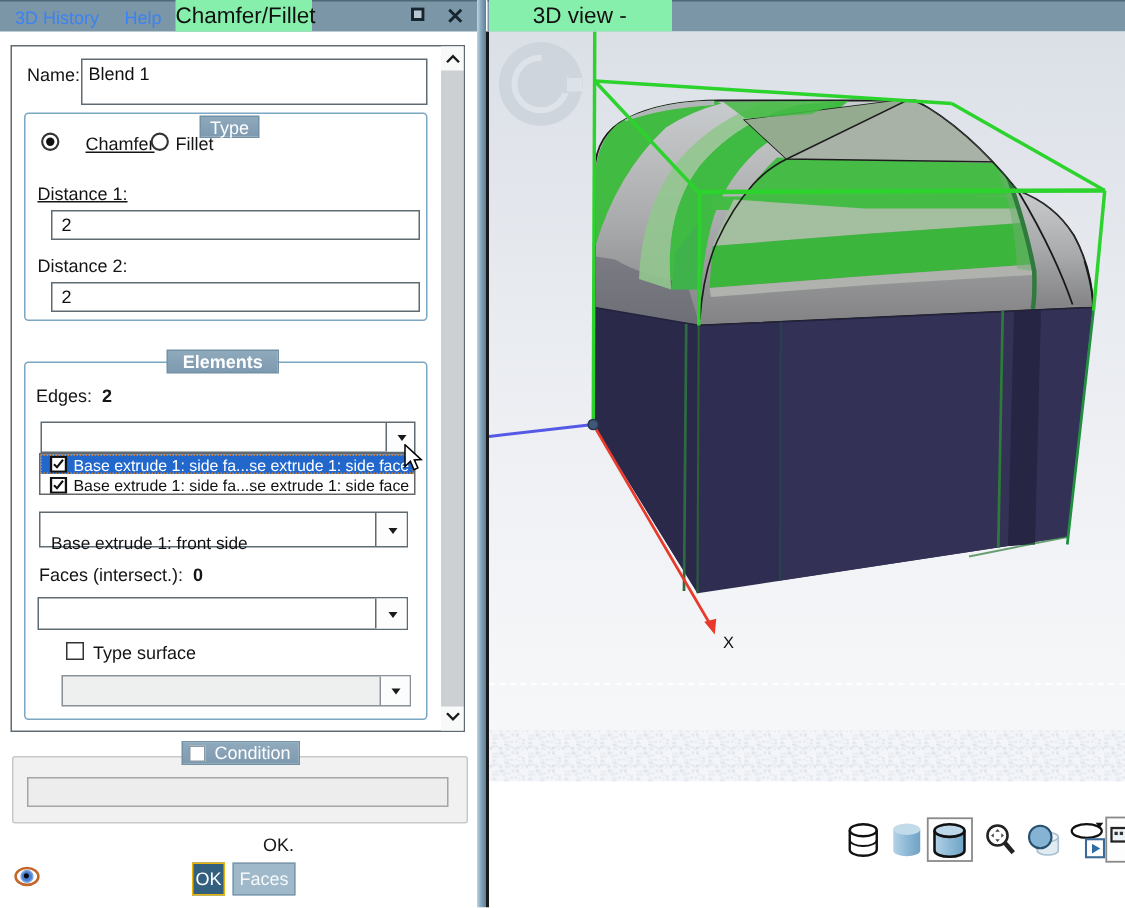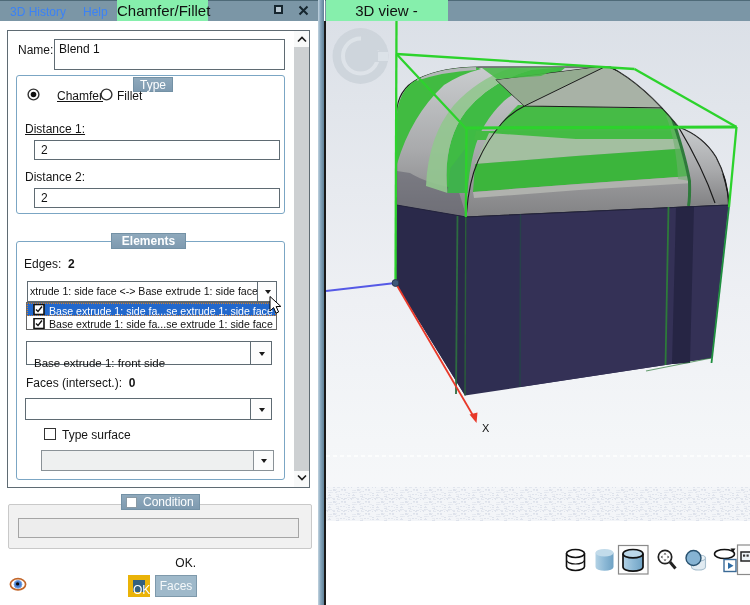--- a/index.html
+++ b/index.html
@@ -62,21 +62,20 @@
 <div class="abs lbl" style="left:25px;top:122px;text-decoration:underline;">Distance 1:</div>
 <div class="abs inp" style="left:34px;top:140px;width:246px;height:20px;line-height:18px;padding-left:6px;">2</div>
 <div class="abs lbl" style="left:25px;top:170px;">Distance 2:</div>
 <div class="abs inp" style="left:34px;top:188px;width:246px;height:20px;line-height:18px;padding-left:6px;">2</div>
 
 <div class="abs grp" style="left:16px;top:241px;width:269px;height:239px;"></div>
 <div class="abs badge" style="left:111px;top:233px;width:75px;height:16px;line-height:15px;font-weight:bold;">Elements</div>
 <div class="abs lbl" style="left:24px;top:257px;">Edges:&nbsp; <b>2</b></div>
 
 <div class="abs combo" style="left:27px;top:281px;width:250px;height:21px;">
-  <div style="position:absolute;left:2px;right:19px;top:0;bottom:0;overflow:hidden;font-size:10.6px;color:#111;line-height:19px;white-space:nowrap;">xtrude 1: side face &lt;-&gt; Base extrude 1: side face</div>
   <div class="cbtn"></div>
     <div class="arr" style="right:5px;top:8px;"></div>
 </div>
 
 <div class="abs" style="left:26px;top:302px;width:251px;height:28px;border:1px solid #666;background:#fff;box-sizing:border-box;"></div>
 <div class="abs" style="left:27px;top:303px;width:249px;height:13px;background:#2268cc;outline:1px dotted #d08030;outline-offset:-1px;"></div>
 <svg class="abs" style="left:33px;top:304px;" width="12" height="11" viewBox="0 0 12 11">
     <rect x="1" y="0.5" width="10" height="10" fill="#fff" stroke="#111" stroke-width="1.6"></rect>
     <path d="M3 5.5 L5 7.5 L9 2.5" fill="none" stroke="#111" stroke-width="1.4"></path>
   </svg>
@@ -118,21 +117,21 @@
 <div class="abs" style="left:18px;top:518px;width:281px;height:20px;background:#ededed;border:1px solid #a5a5a5;box-sizing:border-box;"></div>
 
 <div class="abs lbl" style="left:120px;top:556px;width:76px;text-align:right;">OK.</div>
 
 <svg class="abs" style="left:9px;top:577px;" width="18" height="15" viewBox="0 0 18 15">
   <ellipse cx="9" cy="7.3" rx="7.6" ry="5.6" fill="#fff" stroke="#c2662a" stroke-width="1.7"></ellipse>
   <circle cx="9" cy="7.3" r="3.9" fill="#4a7fd4"></circle>
   <circle cx="9" cy="7.3" r="3.9" fill="none" stroke="#7aa5e0" stroke-width="1"></circle>
   <circle cx="8.6" cy="6.9" r="1.7" fill="#0a0a0a"></circle>
 </svg>
-<div class="abs" style="left:128px;top:575px;width:22px;height:22px;background:#33607f;border:5px solid #eab308;box-sizing:border-box;color:#fff;font-size:12px;text-align:center;line-height:20px;">OK</div>
+<div class="abs" style="left:128px;top:575px;width:22px;height:22px;background:#33607f;border:1px solid #eab308;box-sizing:border-box;color:#fff;font-size:12px;text-align:center;line-height:20px;">OK</div>
 <div class="abs" style="left:155px;top:575px;width:42px;height:22px;background:#9fb9ca;border:1px solid #7e99ab;box-sizing:border-box;color:#f4f8fa;font-size:12px;text-align:center;line-height:20px;">Faces</div>
 
 <div class="abs" style="left:318px;top:0;width:6px;height:605px;background:linear-gradient(90deg,#c3d4e0,#8aa9bf 40%,#5e8096);"></div>
 <div class="abs" style="left:324px;top:21px;width:1.5px;height:584px;background:#1a1a1a;"></div>
 
 <div class="abs" id="rhead"></div>
 <div class="abs atab" style="left:325.5px;top:0;width:122px;height:21px;line-height:22px;">3D view - blend1.3db</div>
 
 <svg class="abs" id="scene" style="left:325.5px;top:21px;" width="424.5" height="584" viewBox="0 0 424.5 584">
 <defs>

